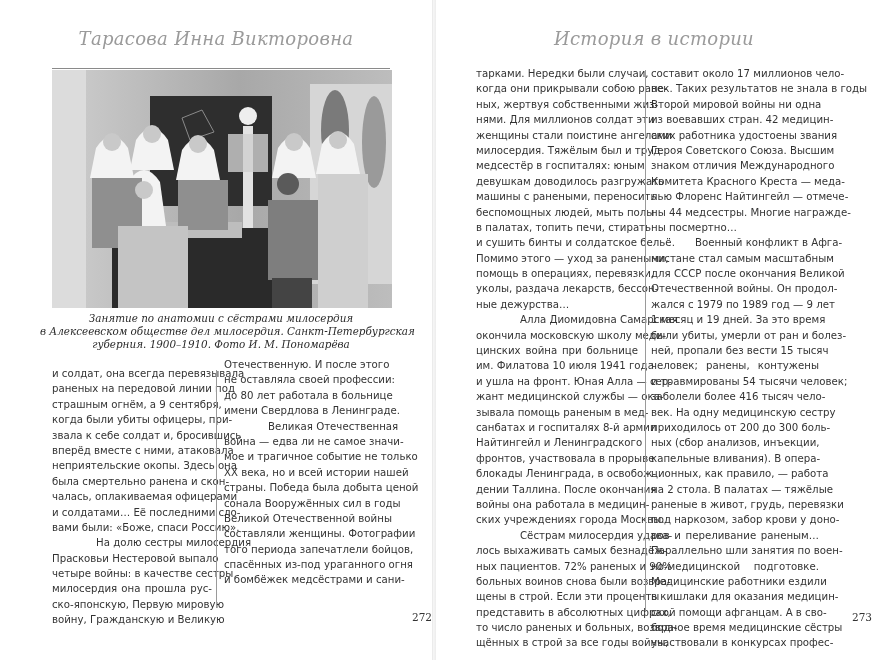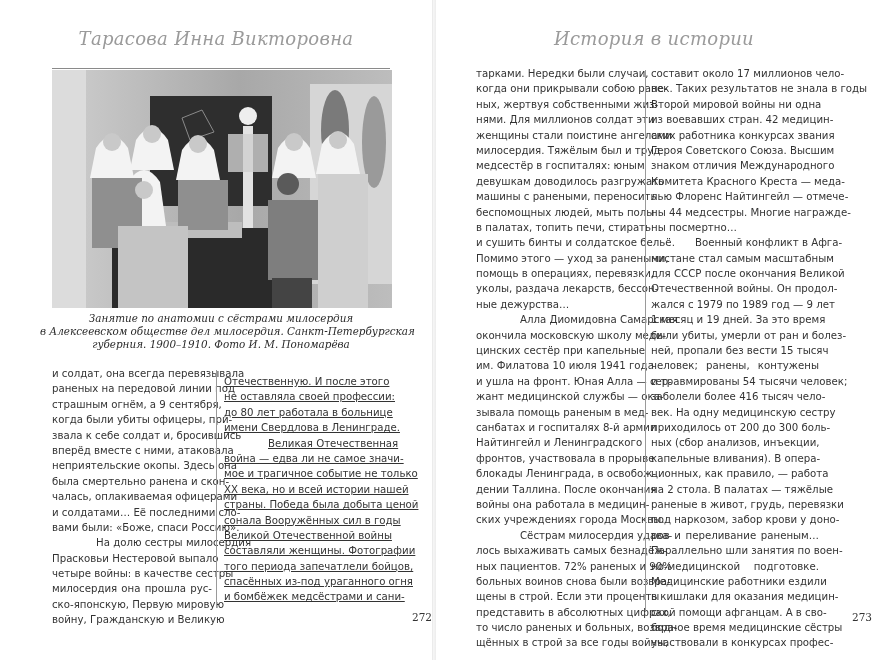--- a/index.html
+++ b/index.html
@@ -108,21 +108,21 @@
       <span class="line">и солдатами… Её последними сло-</span>
       <span class="line last">вами были: «Боже, спаси Россию».</span>
       <span class="line ind">На долю сестры милосердия</span>
       <span class="line">Прасковьи Нестеровой выпало</span>
       <span class="line">четыре войны: в качестве сестры</span>
       <span class="line">милосердия она прошла рус-</span>
       <span class="line">ско-японскую, Первую мировую</span>
       <span class="line">войну, Гражданскую и Великую</span>
     </div>
   <div class="col-rule" style="left:216px; top:370px; height:238px;"></div>
-  <div class="col" id="lp-c2" style="left:224px; top:374px; width:164px;text-decoration:underline;">
+  <div class="col" id="lp-c2" style="left:224px; top:357px; width:164px;">
       <span class="line">Отечественную. И после этого</span>
       <span class="line">не оставляла своей профессии:</span>
       <span class="line">до 80 лет работала в больнице</span>
       <span class="line last">имени Свердлова в Ленинграде.</span>
       <span class="line ind">Великая Отечественная</span>
       <span class="line">война — едва ли не самое значи-</span>
       <span class="line">мое и трагичное событие не только</span>
       <span class="line">XX века, но и всей истории нашей</span>
       <span class="line">страны. Победа была добыта ценой</span>
       <span class="line">сонала Вооружённых сил в годы</span>
@@ -153,21 +153,21 @@
       <span class="line">машины с ранеными, переносить</span>
       <span class="line">беспомощных людей, мыть полы</span>
       <span class="line">в палатах, топить печи, стирать</span>
       <span class="line">и сушить бинты и солдатское бельё.</span>
       <span class="line">Помимо этого — уход за ранеными,</span>
       <span class="line">помощь в операциях, перевязки,</span>
       <span class="line">уколы, раздача лекарств, бессон-</span>
       <span class="line last">ные дежурства…</span>
       <span class="line ind">Алла Диомидовна Самарская</span>
       <span class="line">окончила московскую школу меди-</span>
-      <span class="line">цинских сестёр при капельные</span>
+      <span class="line">цинских война при больнице</span>
       <span class="line">им. Филатова 10 июля 1941 года</span>
       <span class="line">и ушла на фронт. Юная Алла — сер-</span>
       <span class="line">жант медицинской службы — ока-</span>
       <span class="line">зывала помощь раненым в мед-</span>
       <span class="line">санбатах и госпиталях 8-й армии</span>
       <span class="line">Найтингейл и Ленинградского</span>
       <span class="line">фронтов, участвовала в прорыве</span>
       <span class="line">блокады Ленинграда, в освобож-</span>
       <span class="line">дении Таллина. После окончания</span>
       <span class="line">войны она работала в медицин-</span>
@@ -180,21 +180,21 @@
       <span class="line">представить в абсолютных цифрах,</span>
       <span class="line">то число раненых и больных, возвра-</span>
       <span class="line">щённых в строй за все годы войны,</span>
     </div>
   <div class="col-rule" style="left:209px; top:70px; height:542px;"></div>
   <div class="col" id="rp-c2" style="left:215px; top:66px; width:168px;">
       <span class="line">составит около 17 миллионов чело-</span>
       <span class="line">век. Таких результатов не знала в годы</span>
       <span class="line">Второй мировой войны ни одна</span>
       <span class="line">из воевавших стран. 42 медицин-</span>
-      <span class="line">ских работника конкурсах звания</span>
+      <span class="line">ских работника удостоены звания</span>
       <span class="line">Героя Советского Союза. Высшим</span>
       <span class="line">знаком отличия Международного</span>
       <span class="line">Комитета Красного Креста — меда-</span>
       <span class="line">лью Флоренс Найтингейл — отмече-</span>
       <span class="line">ны 44 медсестры. Многие награжде-</span>
       <span class="line last">ны посмертно…</span>
       <span class="line ind">Военный конфликт в Афга-</span>
       <span class="line">нистане стал самым масштабным</span>
       <span class="line">для СССР после окончания Великой</span>
       <span class="line">Отечественной войны. Он продол-</span>

